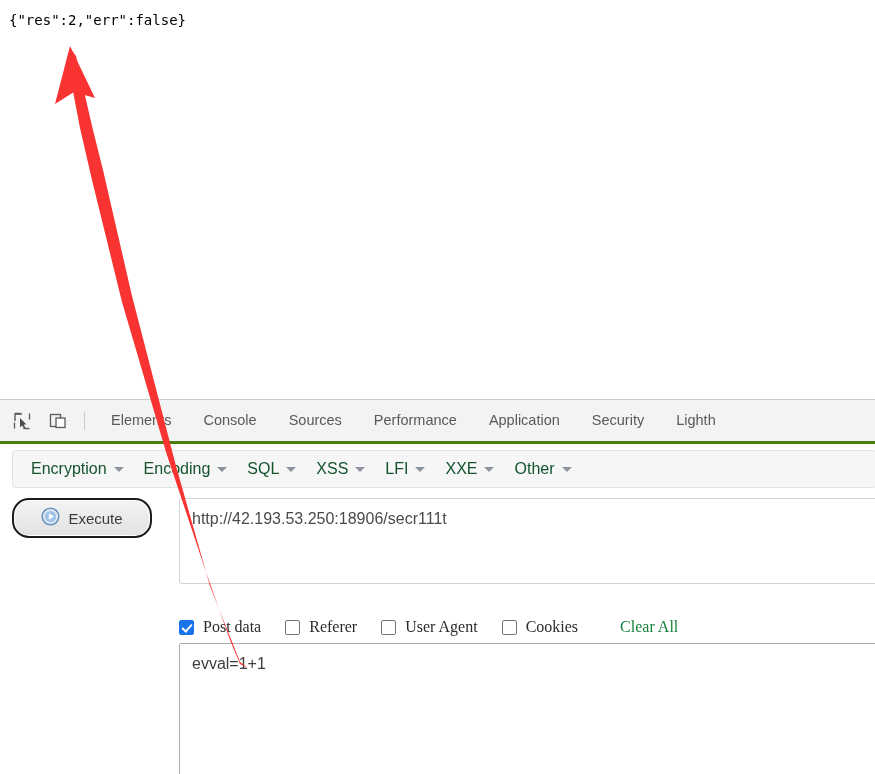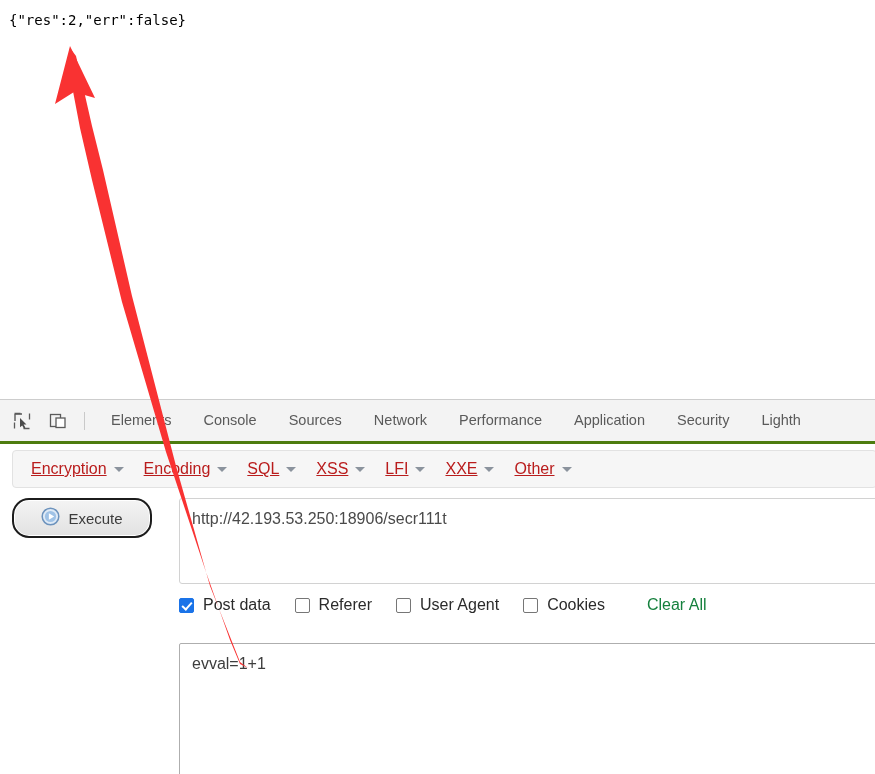--- a/index.html
+++ b/index.html
@@ -115,25 +115,24 @@
     border-radius: 4px;
     display: flex;
     align-items: center;
     box-sizing: border-box;
     padding-left: 8px;
   }
   .hb-menu-item {
     display: flex;
     align-items: center;
     font-size: 16px;
-    color: #b91c1c;
+    color: #14532d;
     padding: 4px 10px;
     cursor: default;
     white-space: nowrap;
-    text-decoration: underline;
   }
   .hb-caret {
     display: inline-block;
     margin-left: 7px;
     width: 0; height: 0;
     border-left: 5px solid transparent;
     border-right: 5px solid transparent;
     border-top: 5px solid #8b939d;
   }
 
@@ -187,21 +186,22 @@
     white-space: pre-wrap;
   }
 
   .hb-options {
     position: absolute;
     left: 179px;
     top: 152px;
     right: 0;
     height: 40px;
     display: flex;
-    align-items: flex-start;
+    align-items: flex-end;
+    font-family: Liberation Serif, serif;
   }
   .hb-check {
     display: flex;
     align-items: center;
     margin-right: 24px;
     font-size: 16px;
     color: #2b2b2b;
     white-space: nowrap;
   }
   .hb-box {
@@ -293,21 +293,20 @@
           <rect x="7" y="6" width="9" height="9.5" fill="#ffffff" stroke="#5a5a5a" stroke-width="1.3"></rect>
         </svg>
       </div>
 
       <div class="dt-sep"></div>
 
       <div class="dt-tabs">
         <div class="dt-tab">Elements</div>
         <div class="dt-tab">Console</div>
         <div class="dt-tab">Sources</div>
-        <div class="dt-tab">Network</div>
         <div class="dt-tab">Performance</div>
         <div class="dt-tab">Application</div>
         <div class="dt-tab">Security</div>
         <div class="dt-tab">Lighth</div>
       </div>
     </div>
 
     <div class="hackbar">
 
       <div class="hb-menubar">

